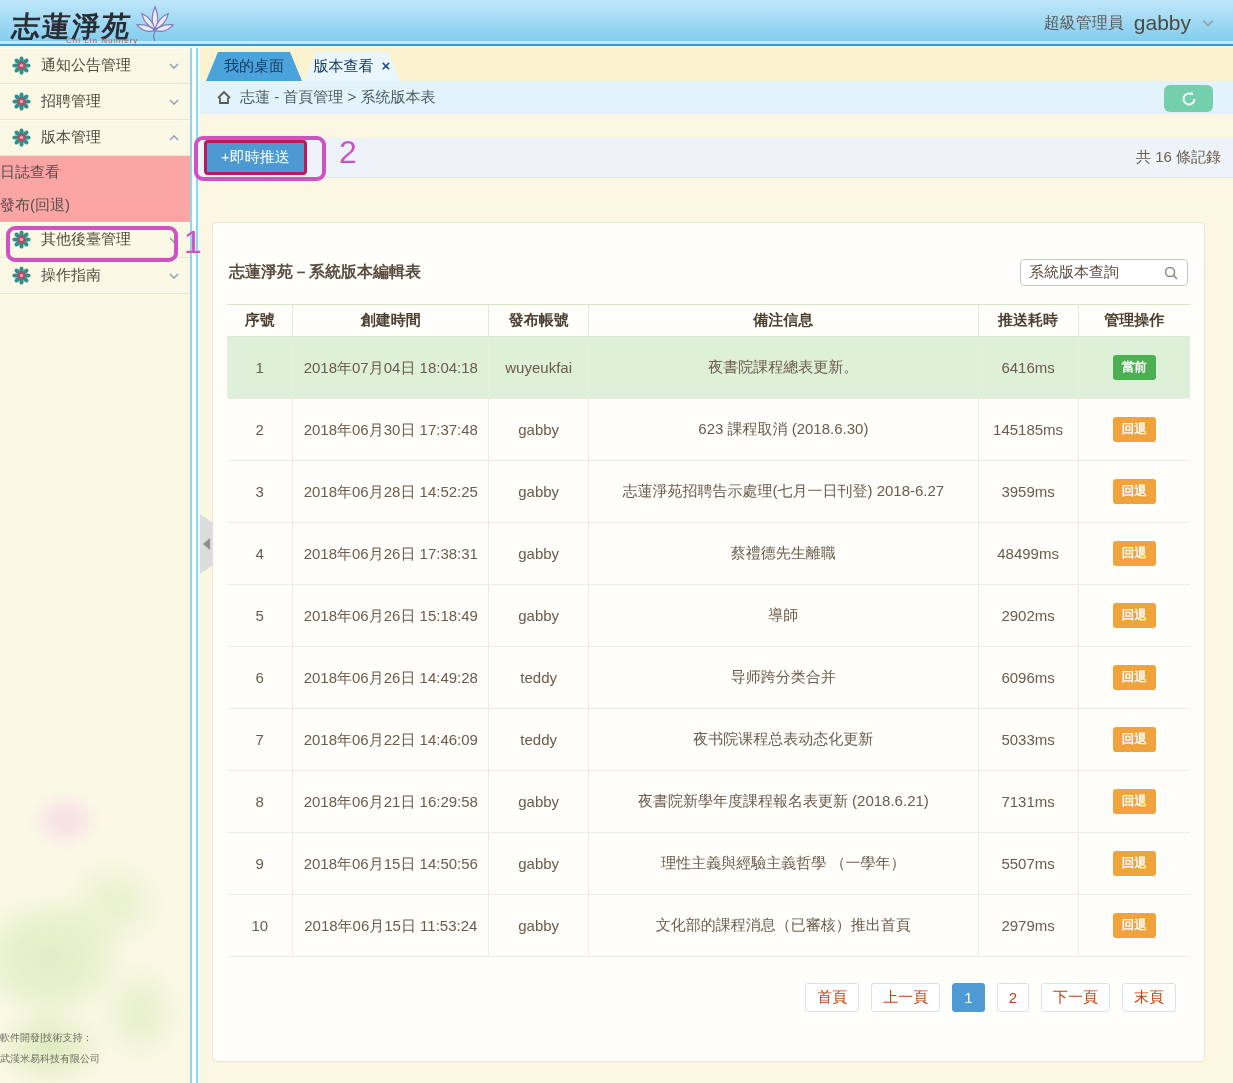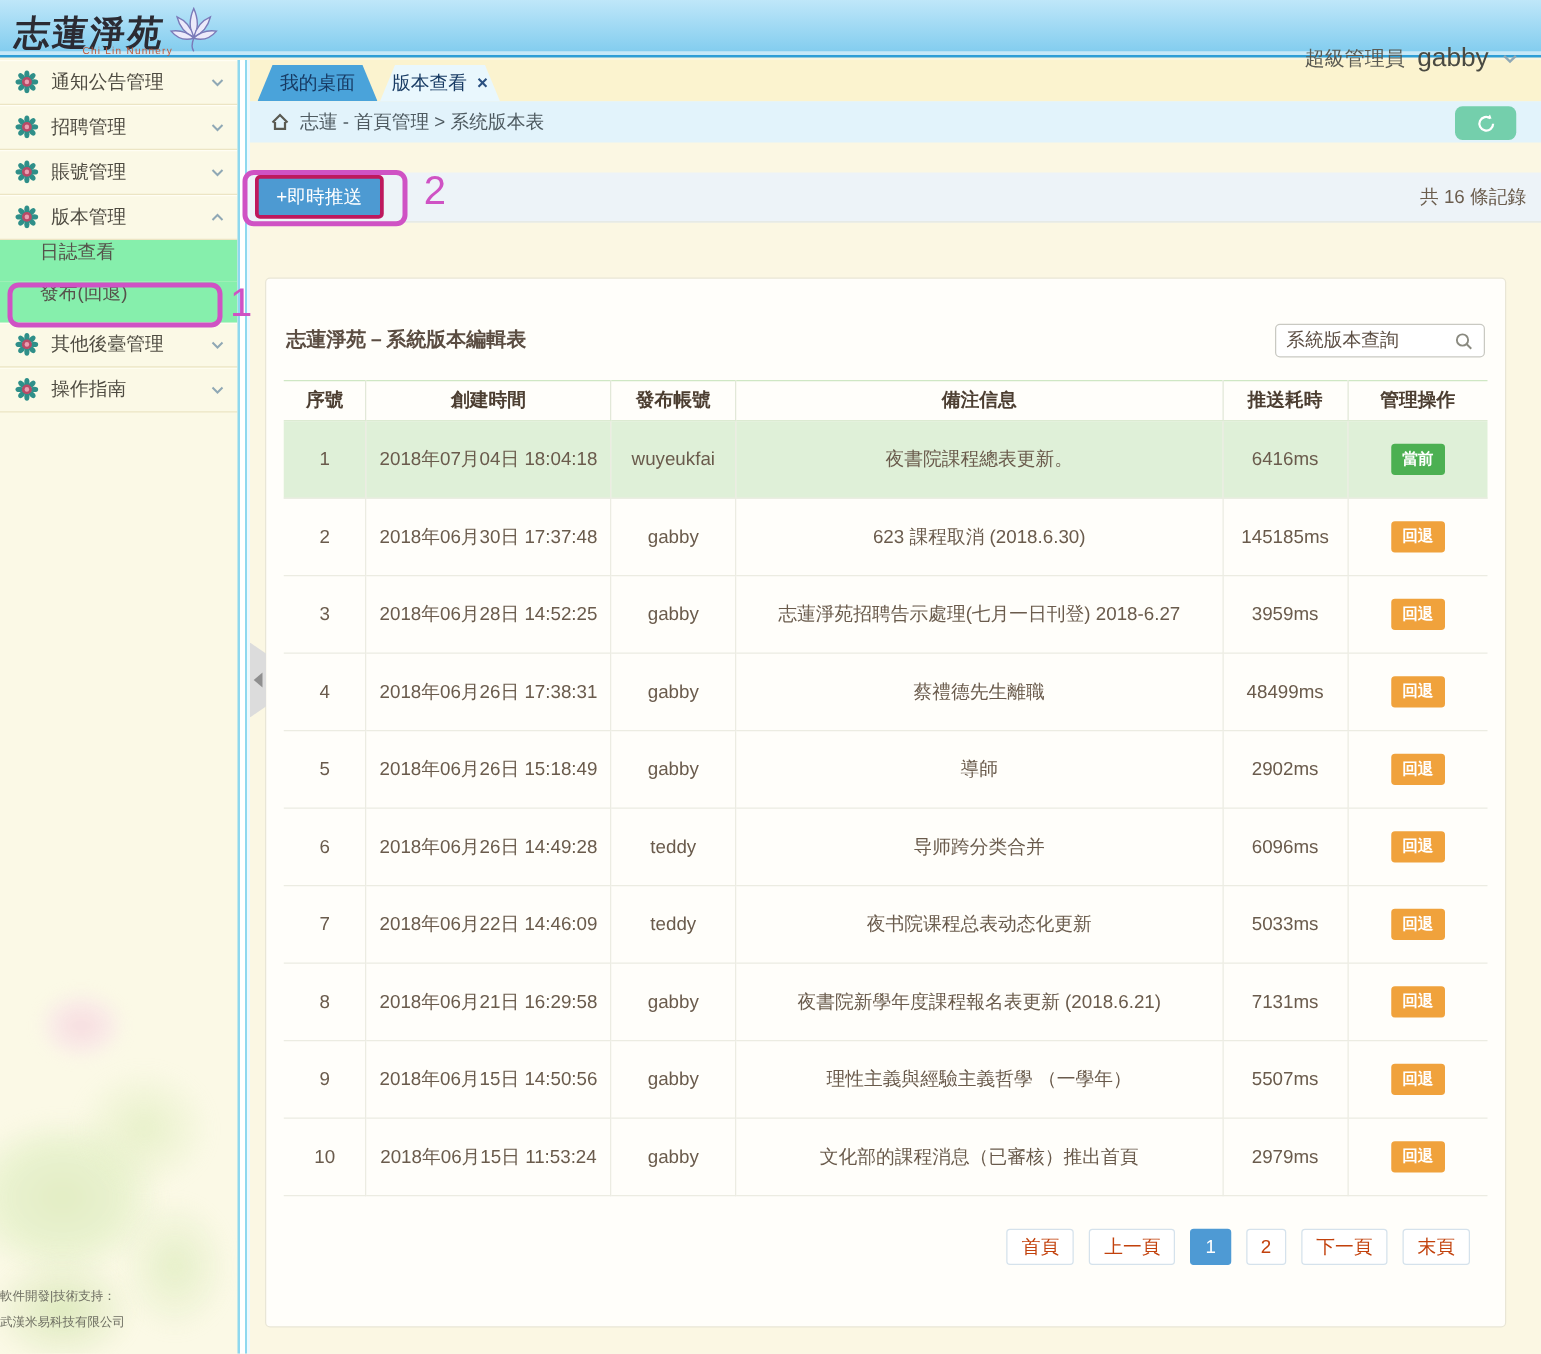--- a/index.html
+++ b/index.html
@@ -21,41 +21,41 @@
   .logo-wrap{ position:absolute; left:12px; top:2px; display:flex; align-items:flex-start; }
   .logo-text{
     font-family:"DejaVu Serif","Liberation Serif",serif;
     font-size:28px; font-weight:bold; color:#2b2b33; letter-spacing:2px;
     transform:skewX(-6deg); margin-top:6px;
   }
   .logo-lotus{ margin-left:2px; margin-top:1px; }
   .logo-sub{ position:absolute; left:66px; top:36px; font-size:8px; color:#c05a3c; letter-spacing:1px; }
   .user-area{
     position:absolute; right:18px; top:0; height:46px;
-    display:flex; align-items:center; gap:10px; cursor:pointer;margin-top:24px;
+    display:flex; align-items:center; gap:10px; cursor:pointer;
   }
   .user-role{ font-size:16px; color:#5a5a52; }
   .user-name{ font-size:21px; color:#4a4a42; }
 
   
   .sidebar{
     position:absolute; left:0; top:48px; width:190px; bottom:0;
     background:#fbf9e6; z-index:2; overflow:hidden;
   }
   .sb-item{
     height:36px; display:flex; align-items:center; padding:0 10px 0 12px;
     border-bottom:1px solid #ece5c4; box-shadow:inset 0 1px 0 #fffef4;
     cursor:pointer; position:relative;
   }
   .sb-item .flower{ width:19px; height:19px; margin-right:10px; flex:none; }
   .sb-label{ font-size:15px; color:#4f4c42; flex:1; }
   .chev{ width:12px; height:12px; flex:none; }
   .sb-sub{
-    height:33px; display:flex; align-items:flex-start; padding-left:32px;
-    font-size:15px; color:#55524a; cursor:pointer; background:#86efac;
+    height:33px; display:flex; align-items:center; 
+    font-size:15px; color:#55524a; cursor:pointer; background:#fca5a5;
   }
   .sb-footer{
     position:absolute; bottom:14px; left:0; width:100%;
     font-size:10px; color:#6e6e62; line-height:21px; z-index:3;
   }
   
   .wc{ position:absolute; border-radius:50%; filter:blur(6px); opacity:.55; }
   .wc1{ left:-30px; bottom:60px; width:160px; height:130px; background:radial-gradient(closest-side,#cfe3a8,#dcedbe 60%,transparent); }
   .wc2{ left:60px; bottom:130px; width:110px; height:100px; background:radial-gradient(closest-side,#d8eab4,transparent); }
   .wc3{ left:30px; bottom:235px; width:70px; height:55px; background:radial-gradient(closest-side,#f3c5d8,#f8dde9 60%,transparent); }
@@ -247,29 +247,20 @@
     <span class="sb-label">通知公告管理</span>
     <svg class="chev">
           <use href="#sym-chevron"></use>
         </svg>
   </div>
       <div class="sb-item">
     <svg class="flower">
           <use href="#sym-flower"></use>
         </svg>
     <span class="sb-label">招聘管理</span>
-    <svg class="chev">
-          <use href="#sym-chevron"></use>
-        </svg>
-  </div>
-      <div class="sb-item">
-    <svg class="flower">
-          <use href="#sym-flower"></use>
-        </svg>
-    <span class="sb-label">賬號管理</span>
     <svg class="chev">
           <use href="#sym-chevron"></use>
         </svg>
   </div>
       <div class="sb-item">
     <svg class="flower">
           <use href="#sym-flower"></use>
         </svg>
     <span class="sb-label">版本管理</span>
     <svg class="chev">

